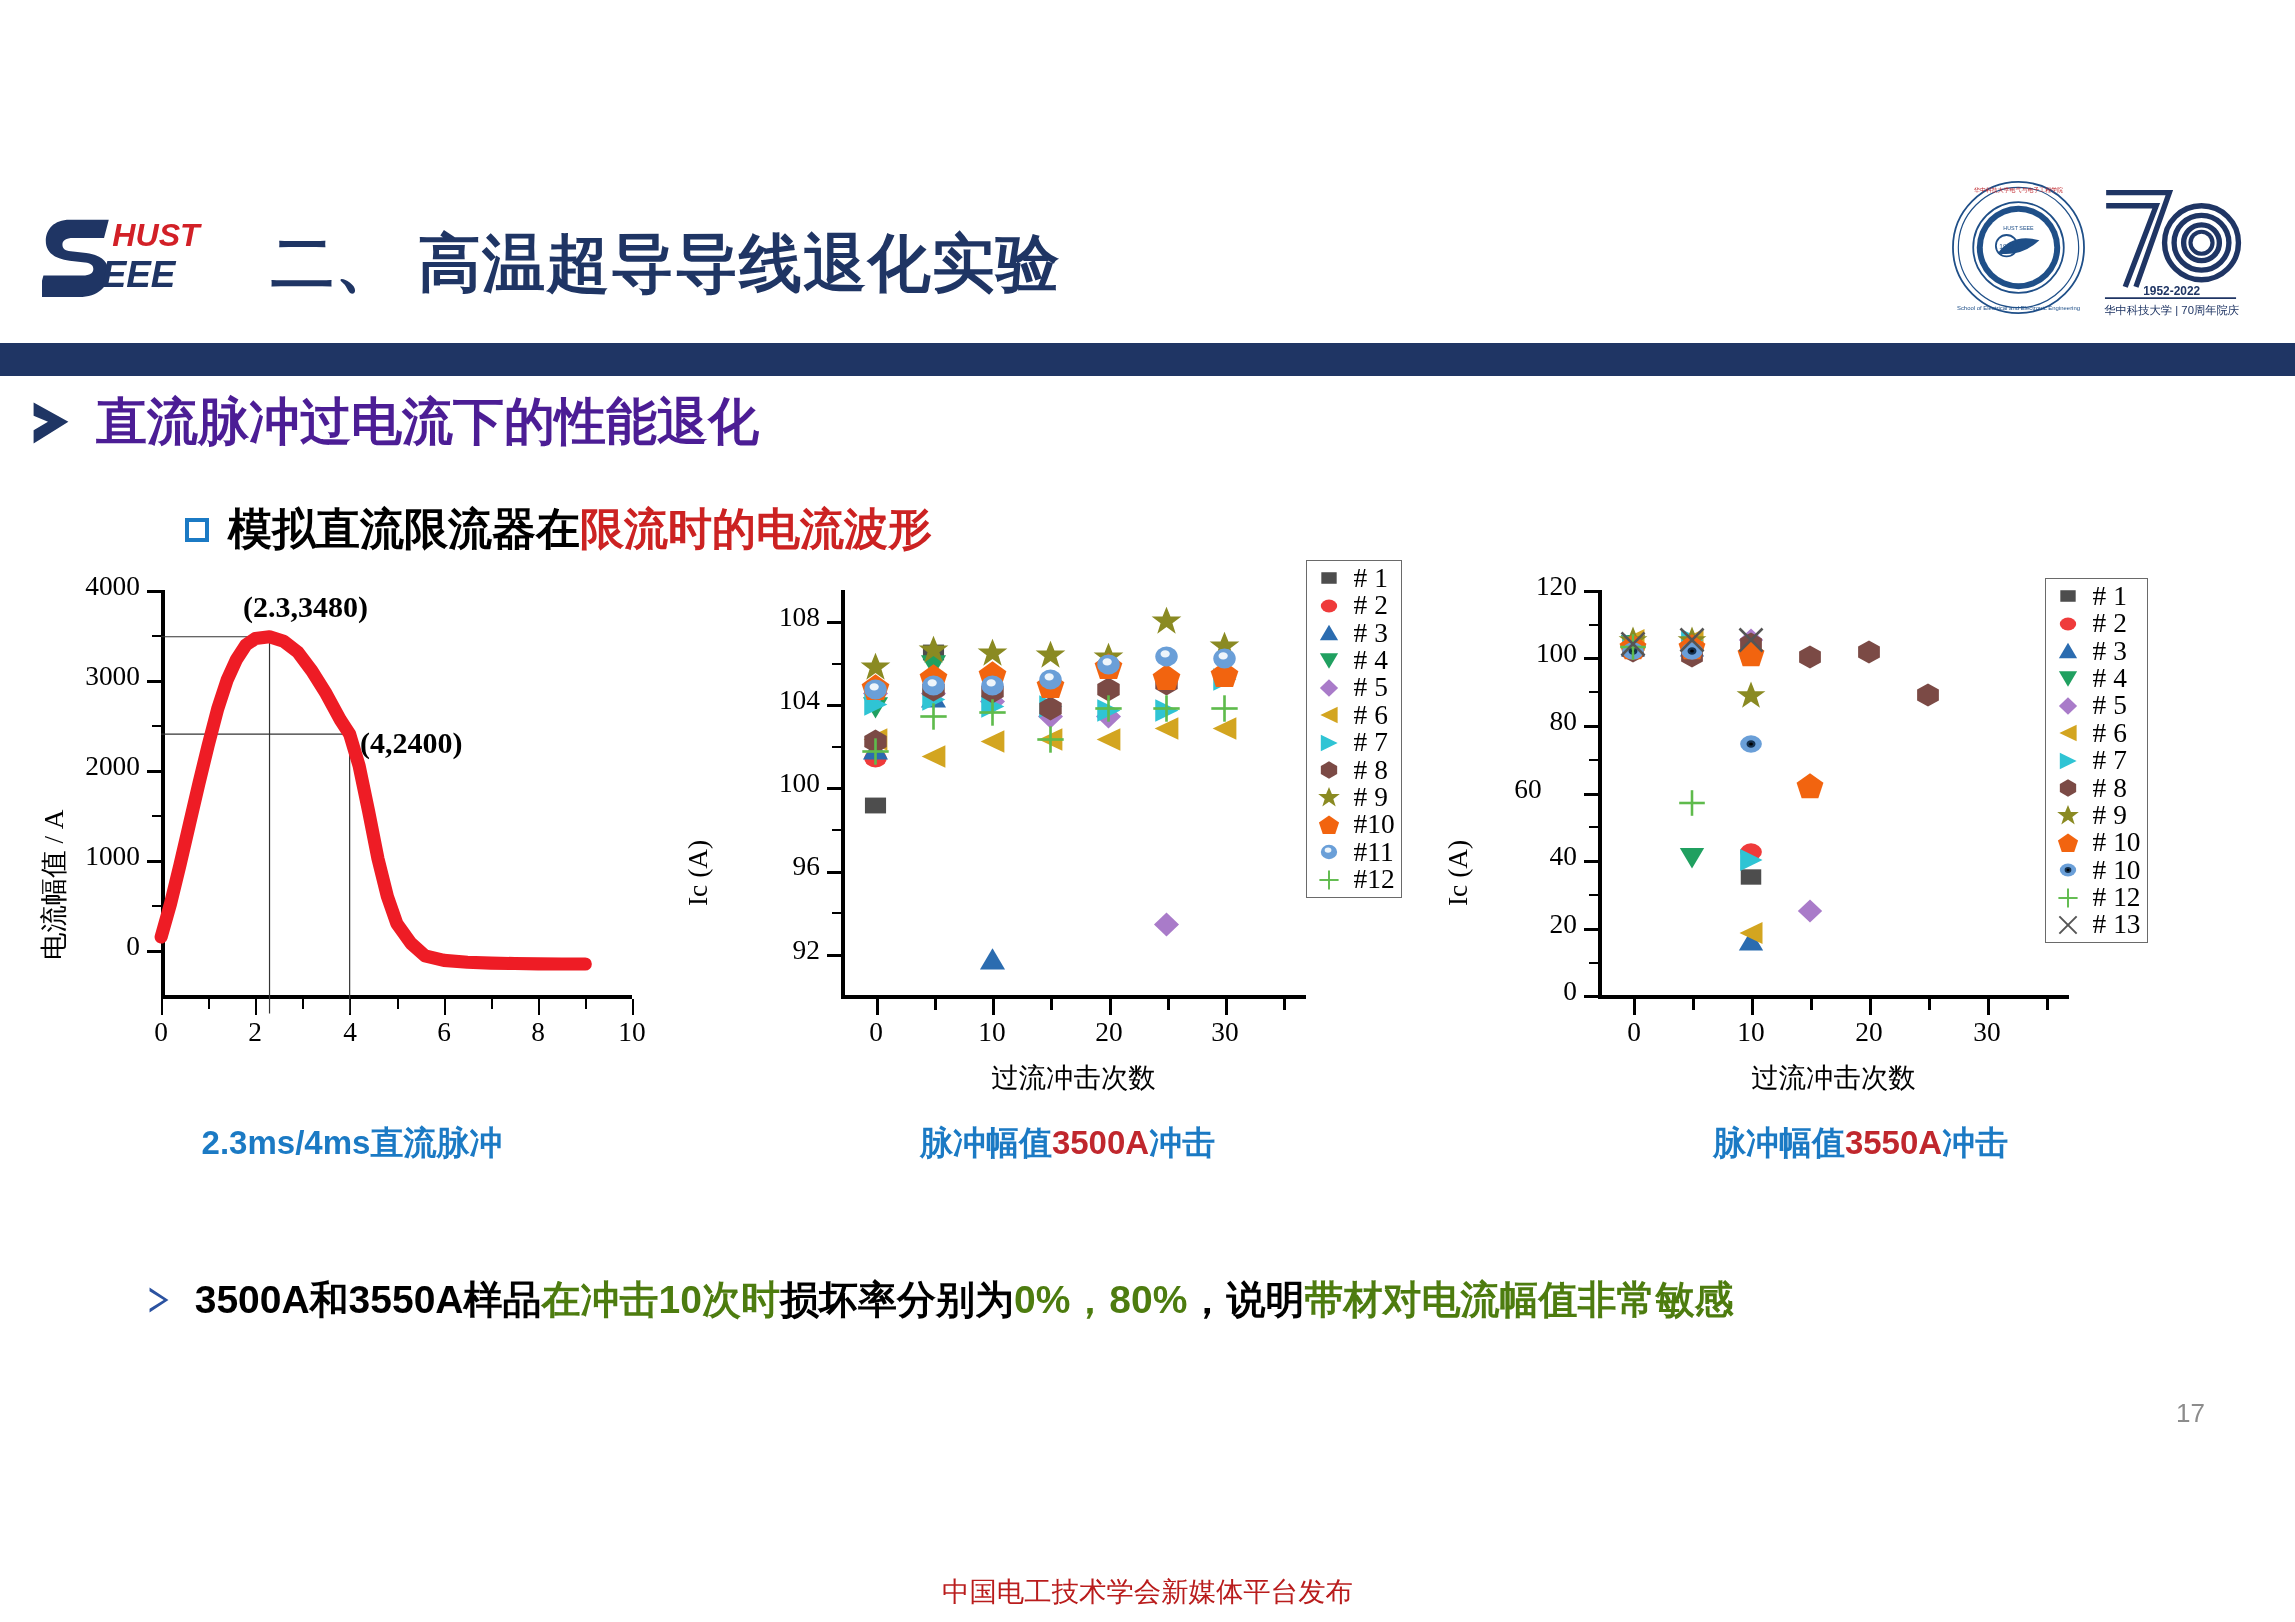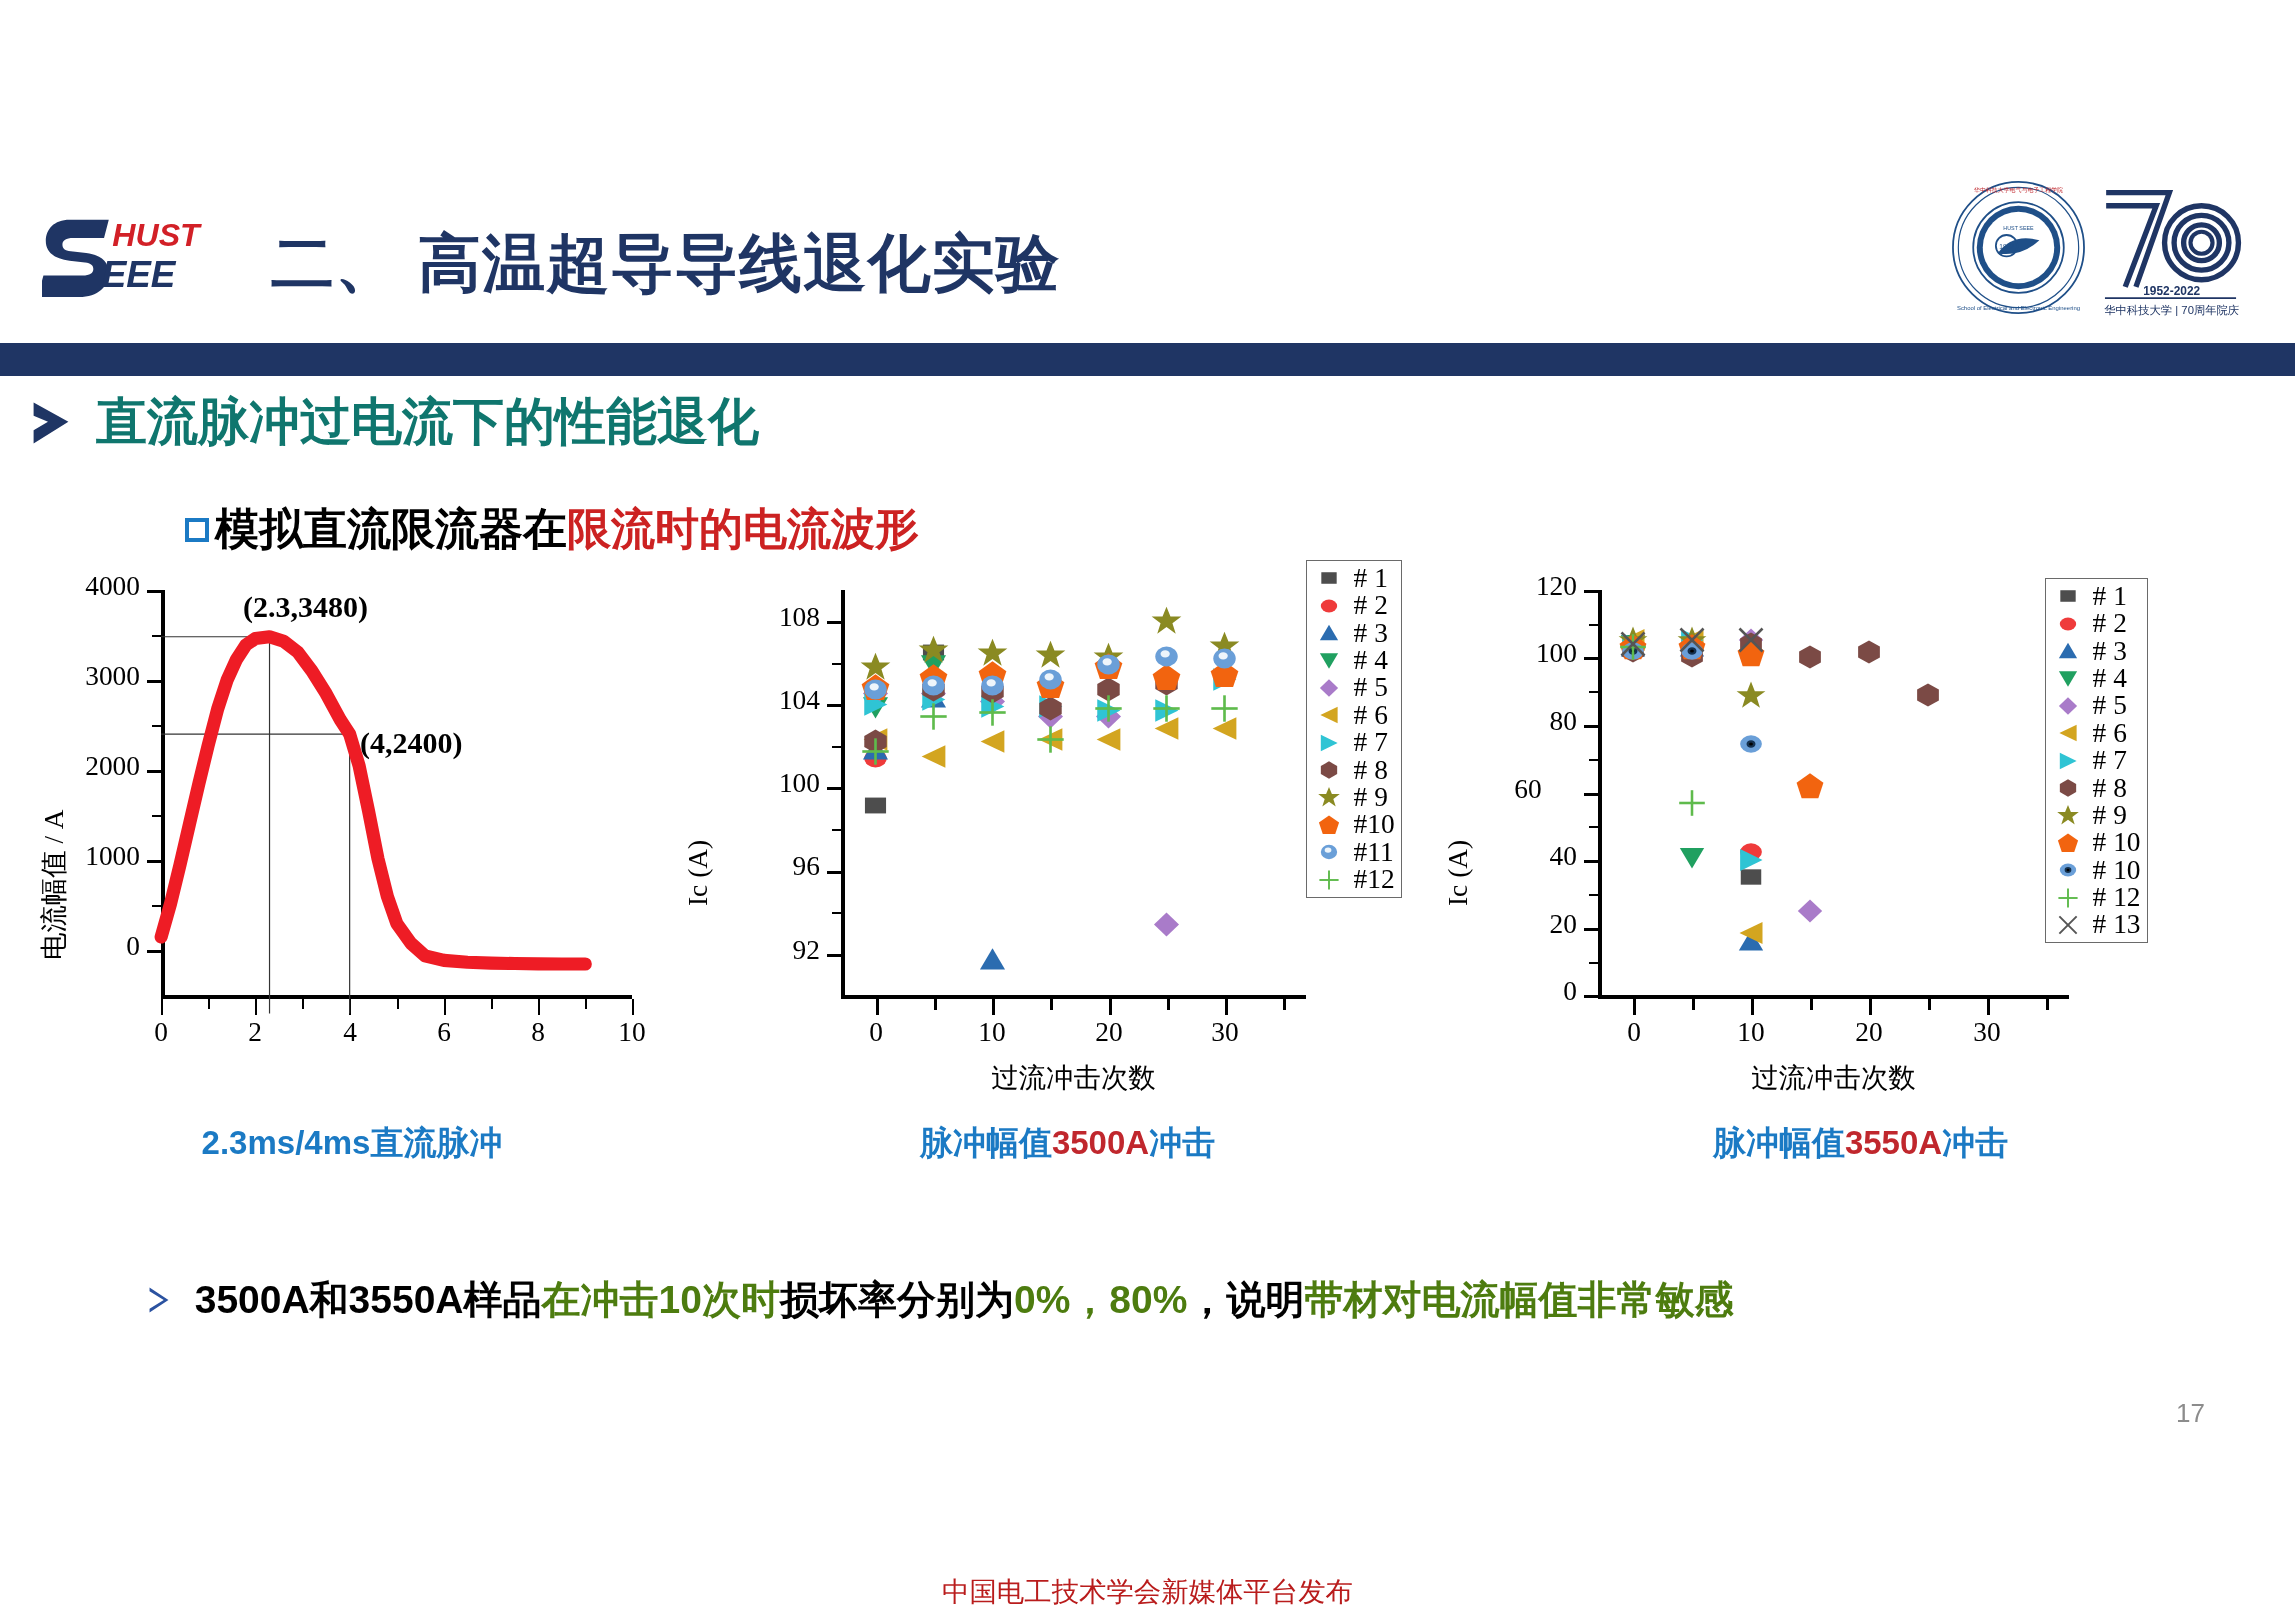--- a/index.html
+++ b/index.html
@@ -12,24 +12,24 @@
   #logo-seee svg{width:100%;height:100%;display:block;}
   #header-title{position:absolute;left:271px;top:221px;font-size:63px;font-weight:bold;
      color:#1f3564;letter-spacing:1.2px;white-space:nowrap;}
 
   #badge-school{position:absolute;left:1950px;top:179px;width:137px;height:137px;}
   #badge-70{position:absolute;left:2099px;top:176px;width:149px;height:143px;}
 
   
   #section-row{position:absolute;left:30px;top:388px;display:flex;align-items:center;gap:18px;}
   #chevron-icon{width:48px;height:48px;}
-  #section-title{font-size:51px;font-weight:bold;color:#0f766e;white-space:nowrap;}
+  #section-title{font-size:51px;font-weight:bold;color:#4c1d95;white-space:nowrap;}
 
   
-  #bullet-row{position:absolute;left:185px;top:500px;display:flex;align-items:center;gap:6px;}
+  #bullet-row{position:absolute;left:185px;top:500px;display:flex;align-items:center;gap:19px;}
   #bullet-square{width:24px;height:24px;border:4.2px solid #1b7ac4;box-sizing:border-box;}
   #bullet-text{font-size:44px;font-weight:bold;color:#000;white-space:nowrap;}
   #bullet-text .hl{color:#cc2222;}
 
   
   .chart-box{position:absolute;top:572px;}
   #chart1{left:12px;width:692px;height:519px;}
   #chart2{left:698px;width:727px;height:519px;}
   #chart3{left:1449px;width:835px;height:519px;}
   .axis-line{position:absolute;background:#000;}

